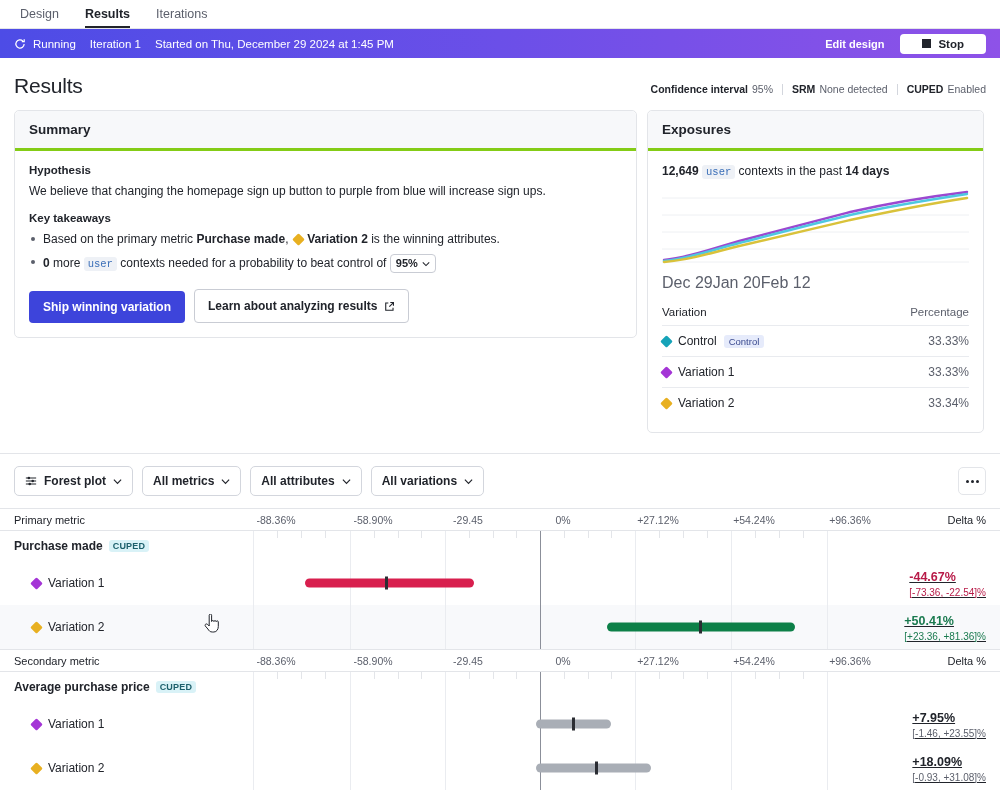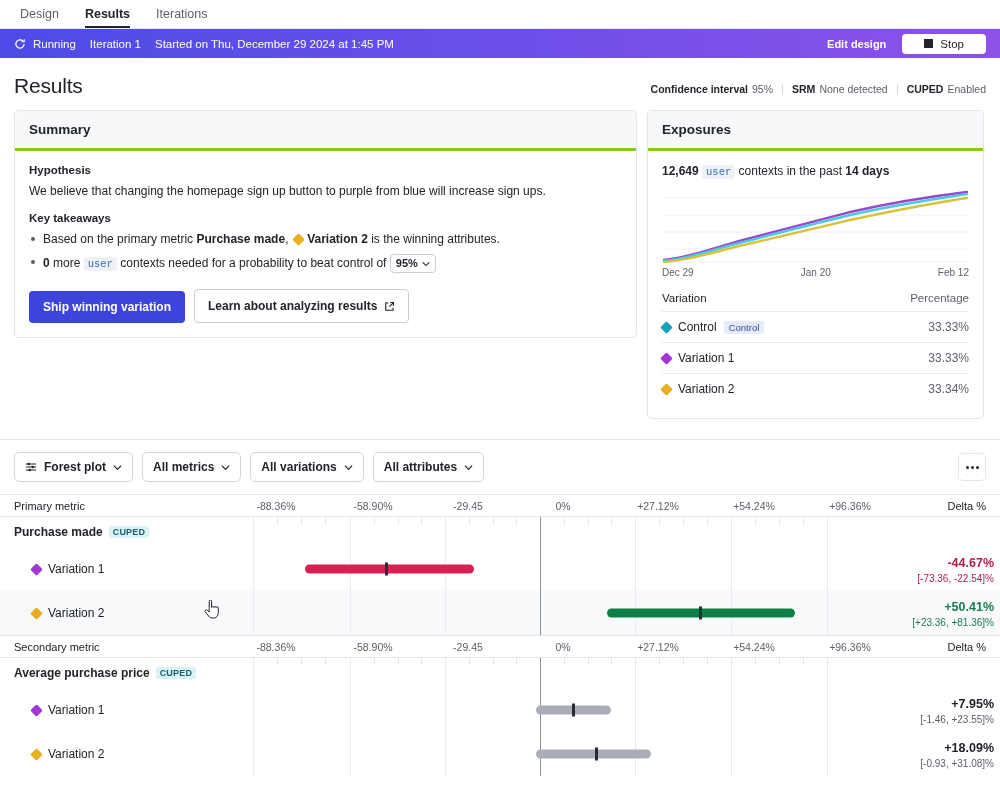--- a/index.html
+++ b/index.html
@@ -28,21 +28,21 @@
     background: linear-gradient(90deg,#4d4ce6 0%,#6b4fe8 50%,#8e52e8 100%);
     color: #fff; font-size: 11.5px; padding: 0 14px;
   }
   .banner .grp { display: flex; align-items: center; gap: 7px; }
   .banner .sep { width: 14px; }
   .spin { width: 12px; height: 12px; display: block; }
   .banner-right { margin-left: auto; display: flex; align-items: center; gap: 16px; }
   .edit-design { color: #fff; font-size: 11px; font-weight: 700; cursor: pointer; }
   .stop-btn {
     background: #fff; color: #21242b; border-radius: 4px;
-    font-size: 11.5px; font-weight: 400; padding: 4px 22px;
+    font-size: 11.5px; font-weight: 700; padding: 4px 22px;
     display: flex; align-items: center; gap: 7px; cursor: pointer;
     border: none;
   }
   .stop-sq { width: 9px; height: 9px; background: #21242b; display: block; }
 
   
   .res-head {
     display: flex; align-items: baseline;
     padding: 16px 14px 12px 14px;
   }
@@ -99,22 +99,22 @@
     background: #fff; color: #21242b; border: 1px solid #c9ccd4; border-radius: 4px;
     font-size: 12px; font-weight: 700; padding: 9px 13px; cursor: pointer;
     display: inline-flex; align-items: center; gap: 7px; font-family: inherit;
   }
 
   
   .exp-count { font-size: 12px; margin-bottom: 8px; }
   .exp-count b { font-weight: 700; }
   .chart-wrap { position: relative; height: 78px; }
   .chart-wrap svg { display: block; width: 100%; height: 78px; }
-  .x-ax { display: flex; justify-content: space-between;
-          font-size: 10px; color: #5b5f6b; margin-top: 3px; }
+  .x-ax { display: flex; 
+          font-size: 16px; color: #5b5f6b; margin-top: 10px; }
   .var-tbl { margin-top: 14px; }
   .var-hrow {
     display: flex; font-size: 11.5px; color: #21242b;
     padding: 0 0 7px 0; border-bottom: 1px solid #e9ebef;
   }
   .var-row {
     display: flex; align-items: center; font-size: 12px;
     padding: 8px 0; border-bottom: 1px solid #e9ebef;
   }
   .var-row:last-child { border-bottom: none; }
@@ -180,22 +180,23 @@
   .grid-line { position: absolute; top: 0; bottom: 0; width: 1px; background: #eaecf0; }
   .grid-line.zero { background: #8b8f99; }
   .minor { position: absolute; top: 0; height: 7px; width: 1px; background: #e3e5e9; }
   .ci-bar {
     position: absolute; height: 9px; border-radius: 5px; top: 50%;
     transform: translateY(-50%);
   }
   .ci-tick { position: absolute; width: 3px; height: 13px; background: #2b2d33;
              top: 50%; transform: translateY(-50%); }
   .delta {
-    position: absolute; right: 6px; top: 8px; text-align: right;
+    position: absolute; right: 14px; top: 8px; 
     line-height: 1.35;
+    text-decoration: underline;
   }
   .delta .val { font-size: 12.5px; font-weight: 700; }
   .delta .ci { font-size: 10px; }
   .neg .val, .neg .ci { color: #b81b48; }
   .pos .val, .pos .ci { color: #1a7a4f; }
   .neu .val, .neu .ci { color: #21242b; }
   .neu .ci { color: #5b5f6b; }
 
   .cursor-ptr { position: absolute; left: 204px; top: 605px; width: 16px; height: 19px; }
 </style>
@@ -370,27 +371,27 @@
         <path d="M1 3l4 4 4-4" fill="none" stroke="#21242b" stroke-width="1.3"></path>
       </svg>
   </button>
   <button class="pill">
     <span>All metrics</span>
     <svg width="9" height="9" viewBox="0 0 10 10">
         <path d="M1 3l4 4 4-4" fill="none" stroke="#21242b" stroke-width="1.3"></path>
       </svg>
   </button>
   <button class="pill">
-    <span>All variations</span>
+    <span>All attributes</span>
     <svg width="9" height="9" viewBox="0 0 10 10">
         <path d="M1 3l4 4 4-4" fill="none" stroke="#21242b" stroke-width="1.3"></path>
       </svg>
   </button>
   <button class="pill">
-    <span>All attributes</span>
+    <span>All variations</span>
     <svg width="9" height="9" viewBox="0 0 10 10">
         <path d="M1 3l4 4 4-4" fill="none" stroke="#21242b" stroke-width="1.3"></path>
       </svg>
   </button>
   <button class="kebab">
     <i></i>
       <i></i>
       <i></i>
   </button>
 </div>

